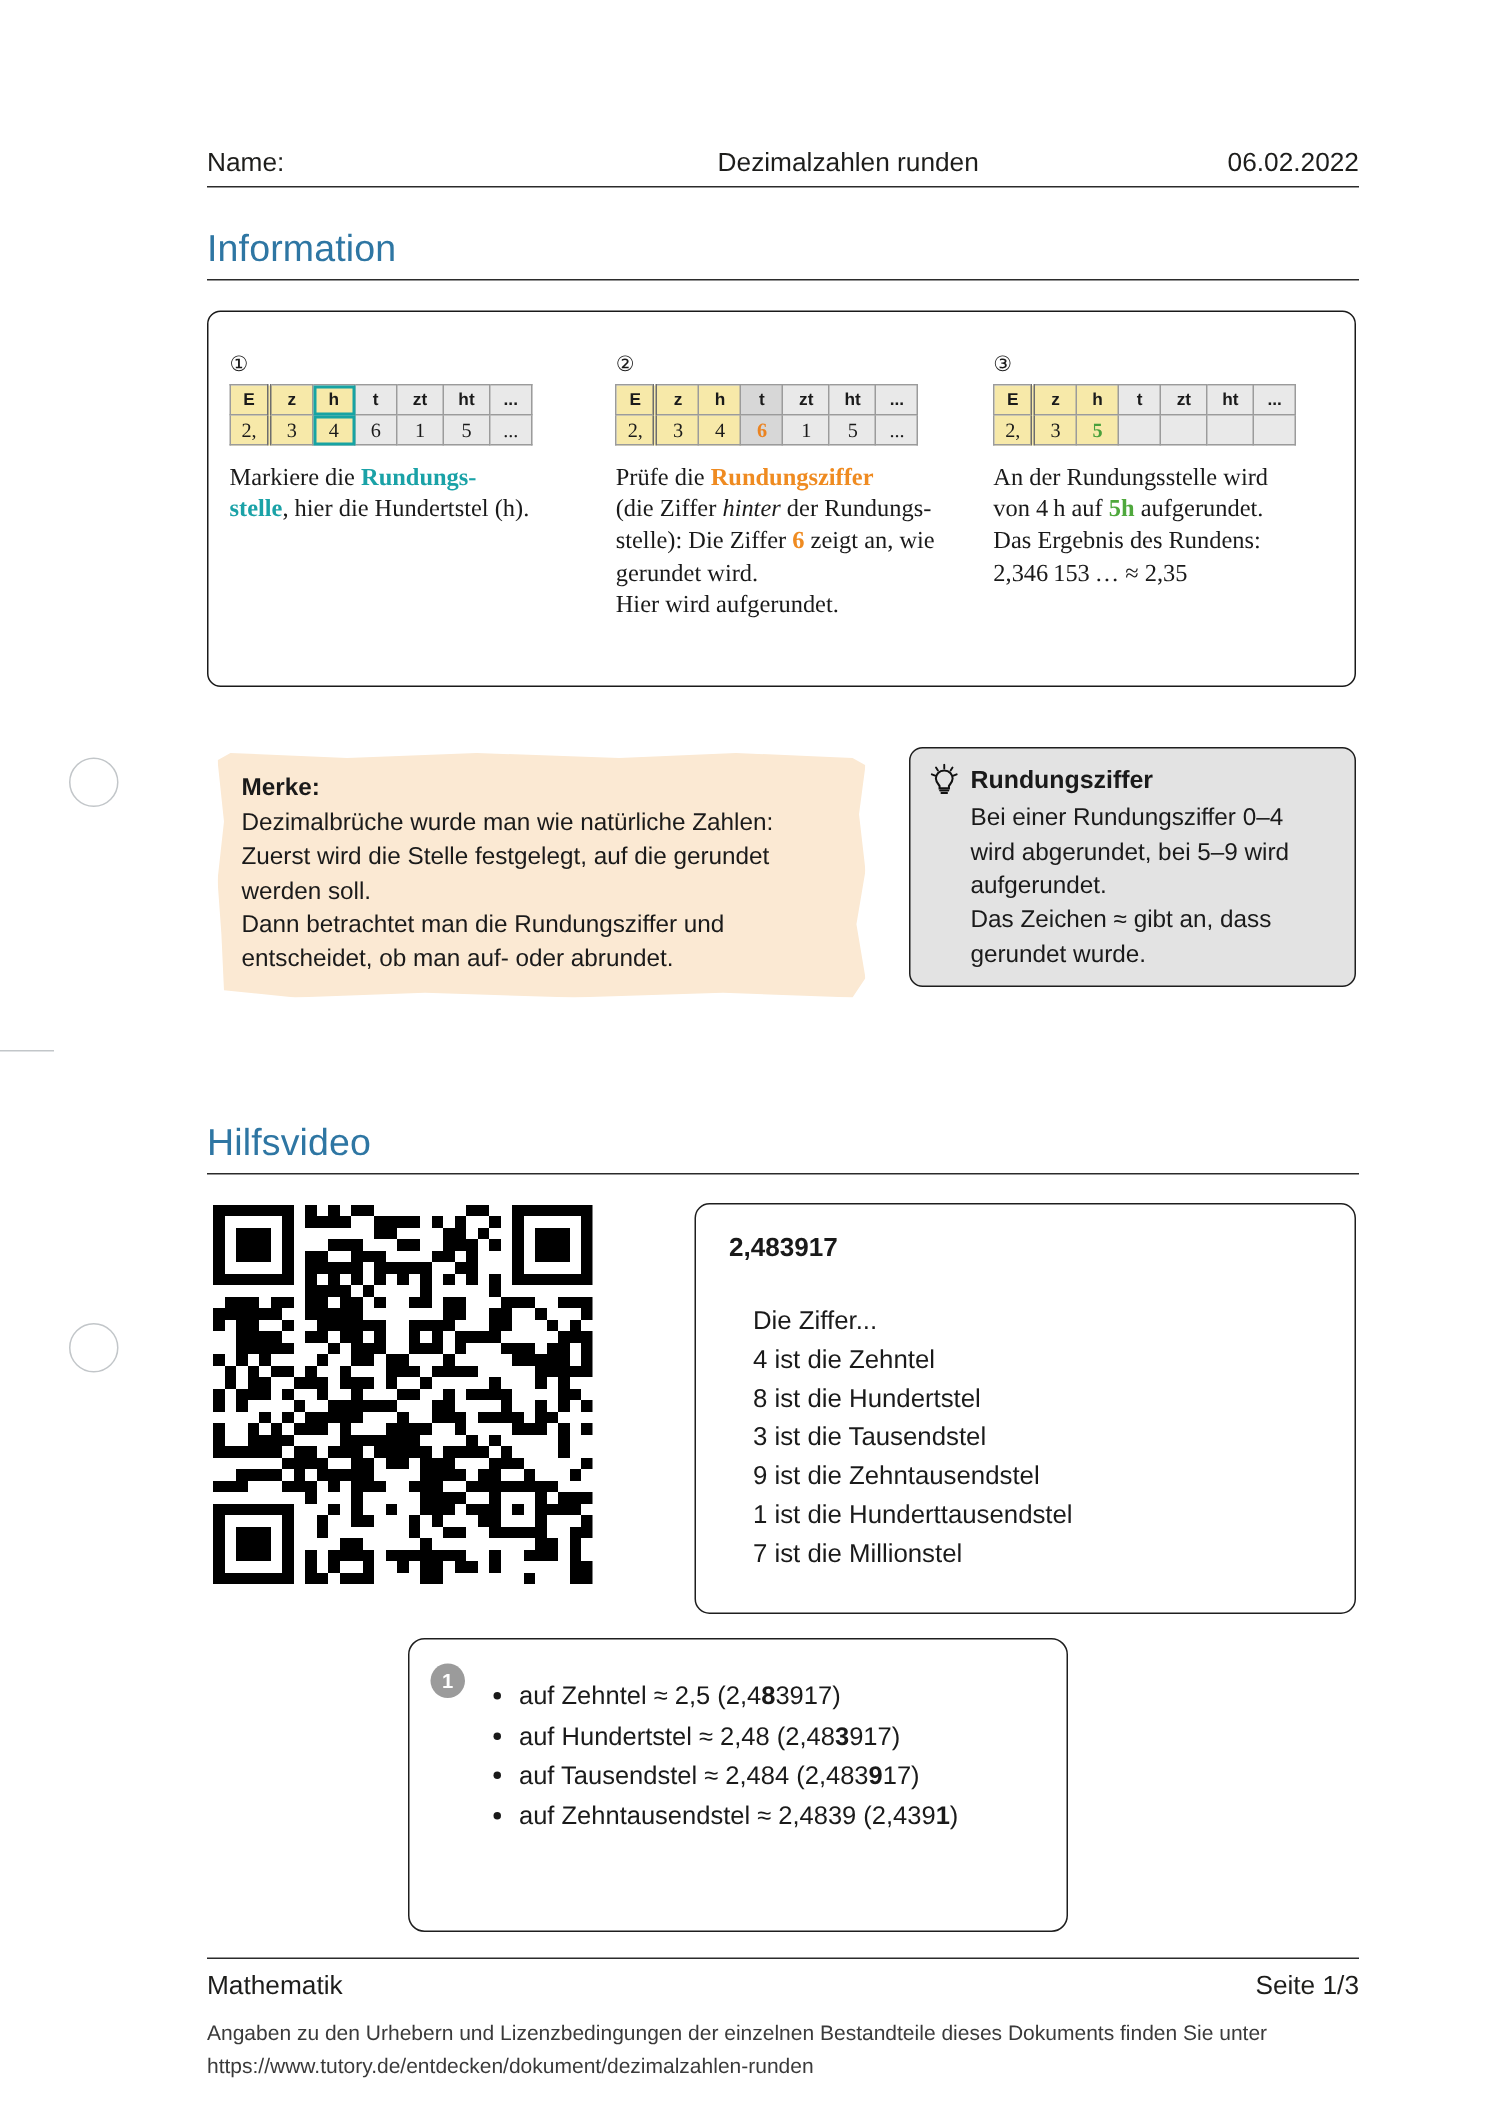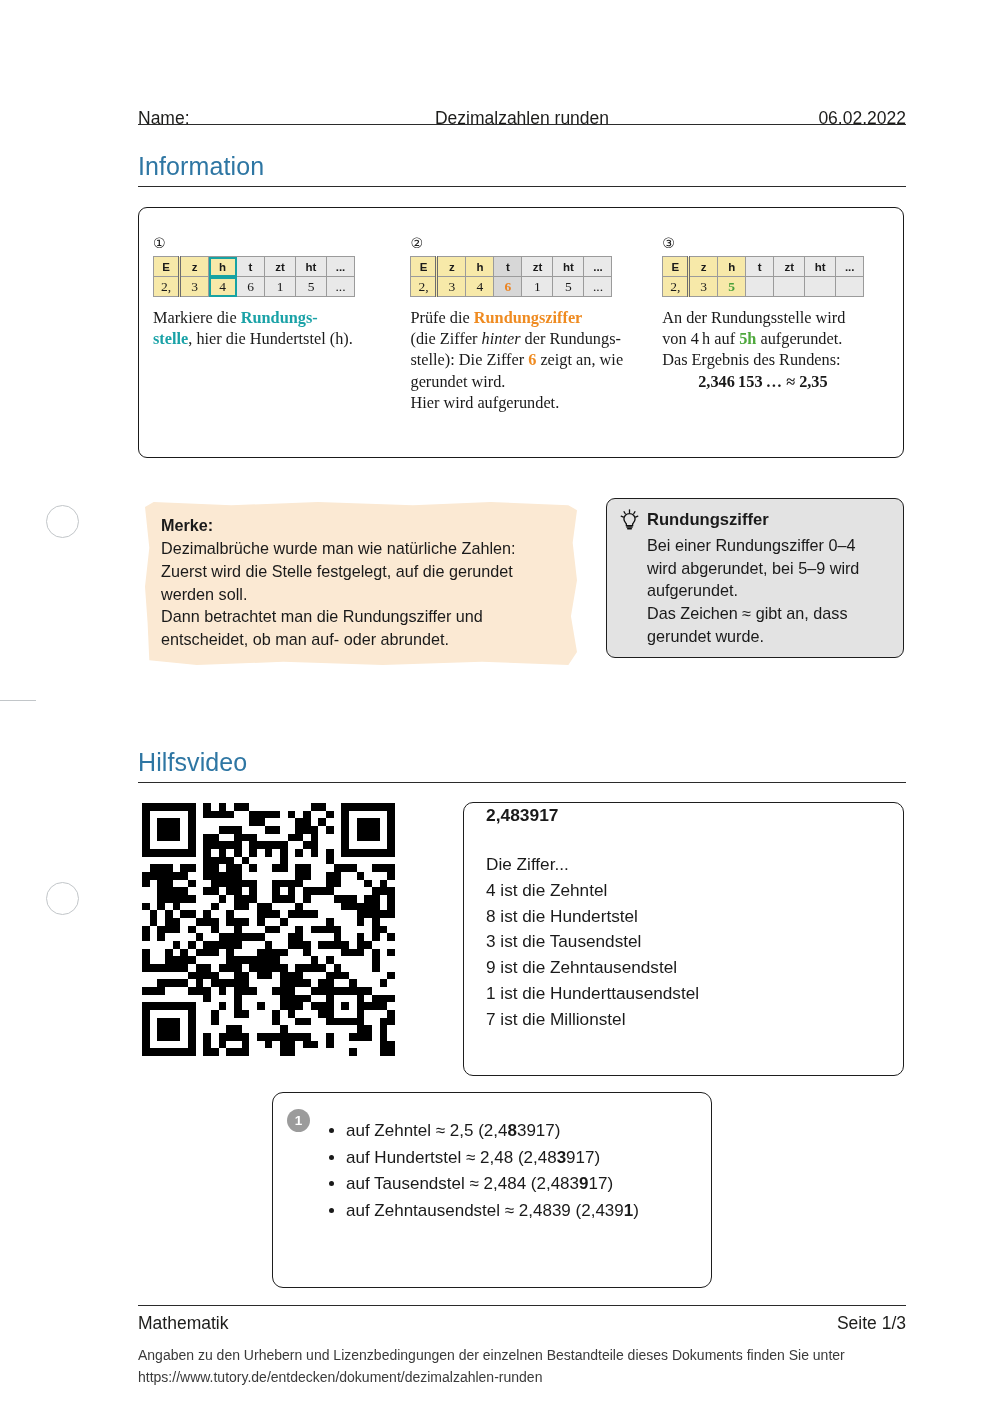--- a/index.html
+++ b/index.html
@@ -40,29 +40,29 @@
     top: 700px;
     width: 36px;
     height: 0;
     border-top: 1.4px solid #c2c6c9;
   }
 
   
   .header {
     position: absolute;
     left: 138px;
-    top: 108px;
+    top: 98px;
     width: 768px;
     display: flex;
     align-items: baseline;
     font-size: 17.5px;
     color: #1d1d1b;
   }
   .header .hdr-name { width: 33%; text-align: left; }
-  .header .hdr-title { width: 34%; text-align: center; }
+  .header .hdr-title { width: 34%; text-align: right; }
   .header .hdr-date { width: 33%; text-align: right; }
 
   .rule-top {
     position: absolute;
     left: 138px;
     top: 124px;
     width: 768px;
     height: 0;
     border-top: 1.6px solid #2b2b2b;
   }
@@ -155,21 +155,21 @@
   .step-text {
     font-family: "Liberation Serif", serif;
     font-size: 16.3px;
     line-height: 1.30;
     color: #1a1a1a;
   }
   .t-teal   { color: #1aa2a7; font-weight: bold; }
   .t-orange { color: #ef8b21; font-weight: bold; }
   .t-green  { color: #4fa83d; font-weight: bold; }
   .t-ital   { font-style: italic; }
-  .t-bold   { font-weight: bold; margin-left: 36px; }
+  .t-bold   { font-weight: normal; }
 
   
   .merke-box {
     position: absolute;
     left: 145px;
     top: 502px;
     width: 432px;
     min-height: 152px;
     background: #fbe9d3;
     box-sizing: border-box;
@@ -232,30 +232,30 @@
   .digits-box {
     position: absolute;
     left: 463px;
     top: 802px;
     width: 441px;
     height: 274px;
     border: 1.5px solid #1e1e1e;
     border-radius: 10px;
     background: #fff;
     box-sizing: border-box;
-    padding: 2px 22px;
+    padding: 18px 22px;
   }
   .digits-title {
     font-size: 17.4px;
     font-weight: bold;
     margin-bottom: 26px;
     color: #1a1a1a;
   }
   .digits-list { font-size: 17.2px; line-height: 1.50; color: #1a1a1a; }
-  .digits-list div { white-space: nowrap; }
+  .digits-list div { white-space: nowrap; margin-left: 16px; }
 
   
   .task-box {
     position: absolute;
     left: 272px;
     top: 1092px;
     width: 440px;
     height: 196px;
     border: 1.5px solid #1e1e1e;
     border-radius: 11px;

